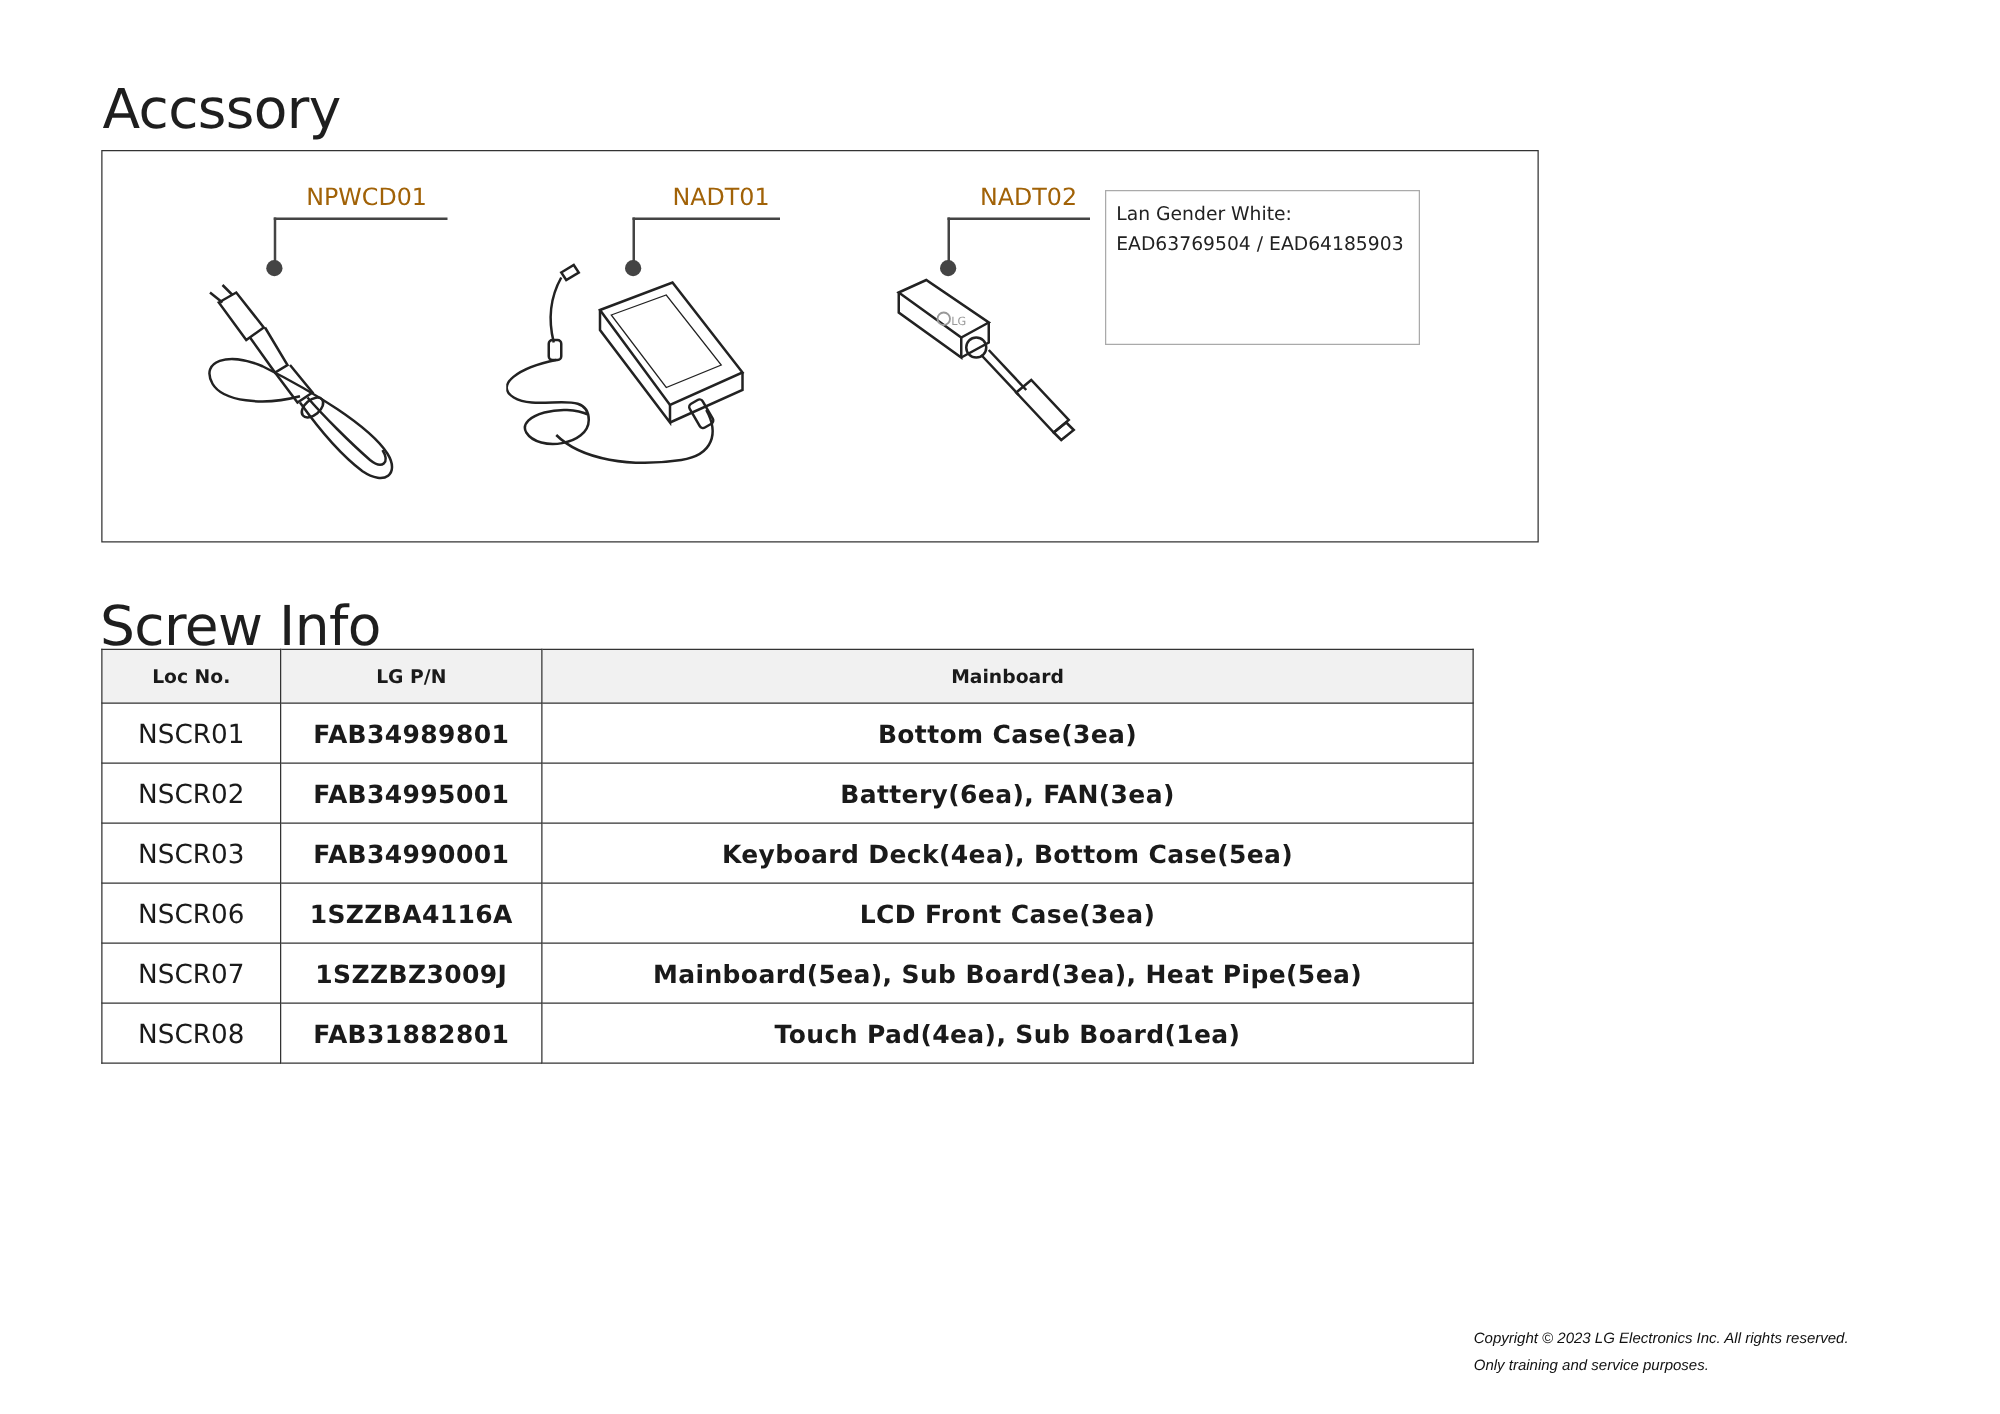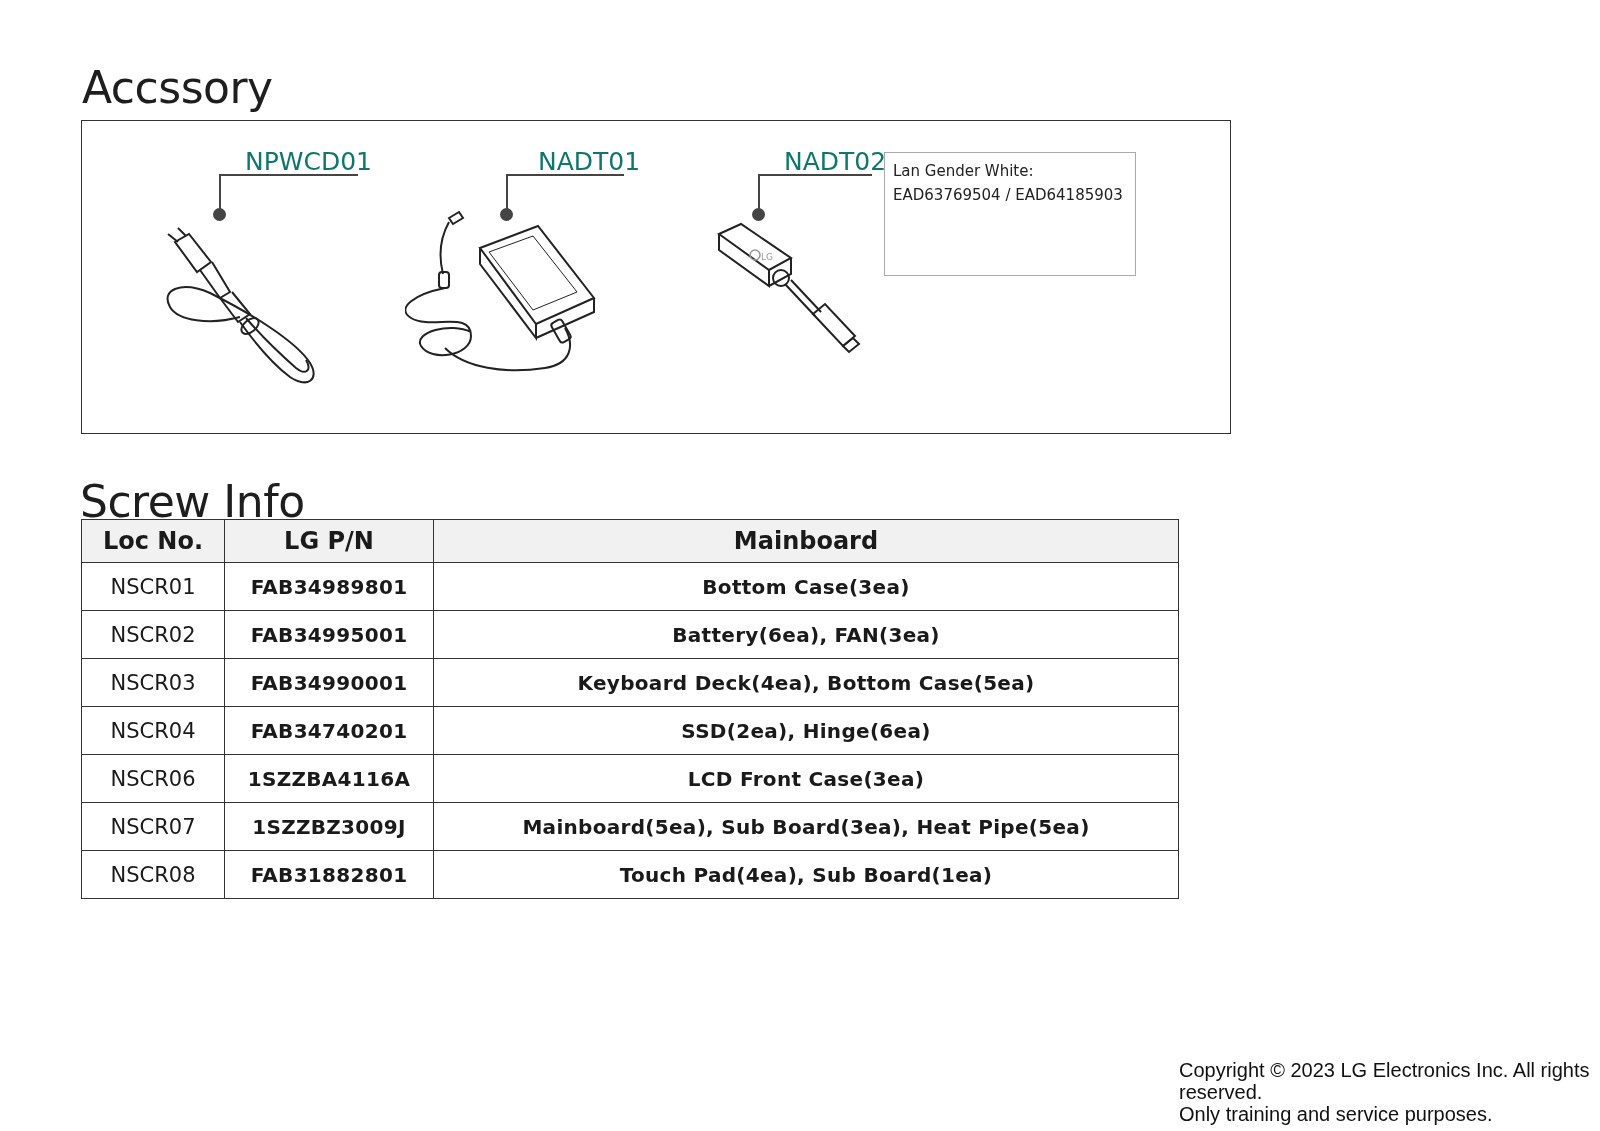--- a/index.html
+++ b/index.html
@@ -2,31 +2,31 @@
 <html><head>
 <meta charset="utf-8">
 <style>
   html, body { margin: 0; padding: 0; background: #ffffff; }
   body { width: 1600px; height: 1131px; position: relative; overflow: hidden;
          font-family: "DejaVu Sans", sans-serif; color: #1a1a1a; }
   .section-title { position: absolute; font-size: 44px; font-weight: normal; color: #1e1e1e; margin: 0; letter-spacing: -0.5px; }
   #acc-title { left: 82px; top: 62px; }
   #screw-title { left: 80px; top: 476px; }
   .acc-box { position: absolute; left: 81px; top: 120px; width: 1150px; height: 314px; border: 1.5px solid #333; box-sizing: border-box; }
-  .callout-label { position: absolute; font-size: 25px; color: #0f766e; }
+  .callout-label { position: absolute; font-size: 19px; color: #a16207; }
   .leader { position: absolute; border-left: 2px solid #444; border-top: 2px solid #444; }
   .dot { position: absolute; width: 13px; height: 13px; border-radius: 50%; background: #444; }
   .info-box { position: absolute; left: 884px; top: 152px; width: 252px; height: 124px; border: 1.5px solid #aaa; box-sizing: border-box; padding: 6px 8px; font-size: 15px; line-height: 24px; color: #222; }
   .info-box .grp { margin-bottom: 10px; }
   .illus { position: absolute; }
   table.screw { position: absolute; left: 81px; top: 519px; width: 1098px; border-collapse: collapse; }
   table.screw th, table.screw td { border: 1.5px solid #333; text-align: center; font-size: 21px; height: 47px; padding: 0; }
-  table.screw th { background: #f1f1f1; font-weight: bold; height: 42px; font-size: 24px; }
+  table.screw th { background: #f1f1f1; font-weight: bold; height: 42px; font-size: 15px; }
   table.screw td.pn, table.screw td.cat { font-weight: bold; font-size: 20px; letter-spacing: 0.3px; text-align: center; }
-  .copyright { position: absolute; left: 1179px; top: 1059px; font-family: "Liberation Sans", sans-serif; font-size: 20px; line-height: 22px; color: #111; }
+  .copyright { position: absolute; left: 1179px; top: 1059px; font-family: "Liberation Sans", sans-serif; font-size: 12px; line-height: 22px; color: #111; font-style: italic; }
 </style>
 </head>
 <body>
 
 <h1 class="section-title" id="acc-title">Accssory</h1>
 
 <div class="acc-box"></div>
 
 <div class="callout-label" style="left:245px;top:147px;">NPWCD01</div>
 <div class="leader" style="left:219px;top:174px;width:137px;height:40px;"></div>
@@ -106,25 +106,20 @@
       <td>NSCR02</td>
       <td class="pn">FAB34995001</td>
       <td class="cat">Battery(6ea), FAN(3ea)</td>
     </tr>
     <tr>
       <td>NSCR03</td>
       <td class="pn">FAB34990001</td>
       <td class="cat">Keyboard Deck(4ea), Bottom Case(5ea)</td>
     </tr>
     <tr>
-      <td>NSCR04</td>
-      <td class="pn">FAB34740201</td>
-      <td class="cat">SSD(2ea), Hinge(6ea)</td>
-    </tr>
-    <tr>
       <td>NSCR06</td>
       <td class="pn">1SZZBA4116A</td>
       <td class="cat">LCD Front Case(3ea)</td>
     </tr>
     <tr>
       <td>NSCR07</td>
       <td class="pn">1SZZBZ3009J</td>
       <td class="cat">Mainboard(5ea), Sub Board(3ea), Heat Pipe(5ea)</td>
     </tr>
     <tr>

